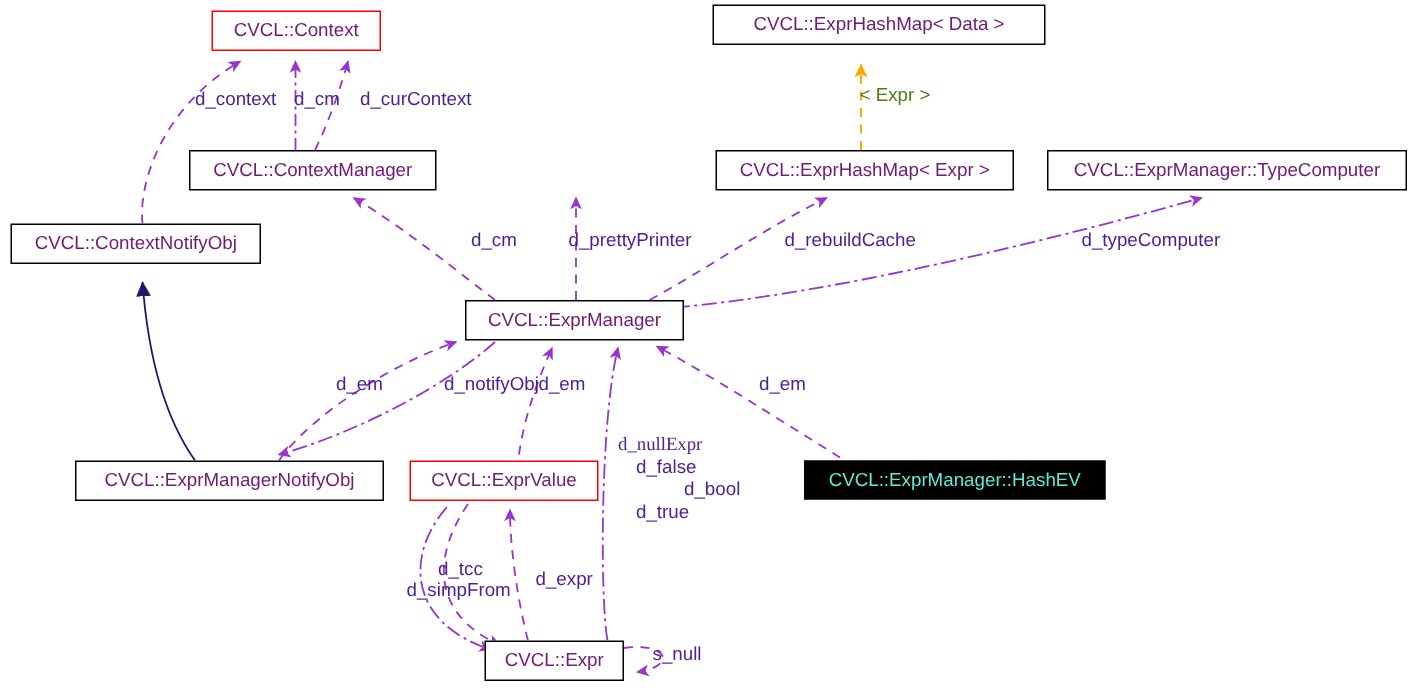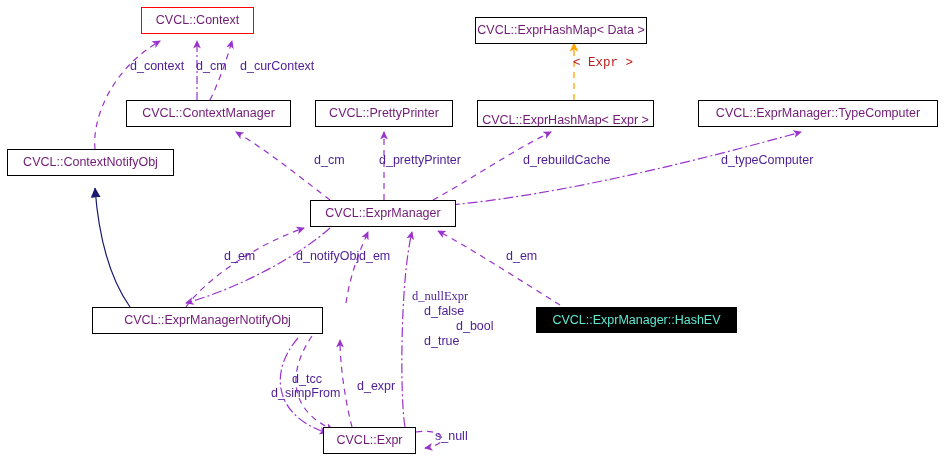--- a/index.html
+++ b/index.html
@@ -7,21 +7,21 @@
        font-family:"Liberation Sans","DejaVu Sans",sans-serif;}
   #diagram{position:relative;width:944px;height:460px;background:#ffffff;}
   svg#edges{position:absolute;left:0;top:0;width:944px;height:460px;}
   .node{position:absolute;box-sizing:border-box;display:flex;align-items:center;
         justify-content:center;background:#ffffff;border:1px solid #000000;
         font-size:12.5px;color:#701a75;white-space:nowrap;line-height:1;}
   .node.red{border-color:#ff0000;}
   .node.current{background:#000000;border-color:#000000;color:#5eead4;}
   .elabel{position:absolute;font-size:12.5px;color:#4c1d95;white-space:nowrap;
           line-height:13px;background:transparent;}
-  .elabel.tpl{color:#b91c1c;font-family:Liberation Mono, monospace;}
+  .elabel.tpl{color:#4d7c0f;}
 </style>
 </head>
 <body>
 
 <div id="diagram">
 
   <svg id="edges" viewBox="0 0 944 460" xmlns="http://www.w3.org/2000/svg">
     <defs>
       <marker id="ah-purple" markerWidth="9" markerHeight="9" refX="7.5" refY="4.5" orient="auto" markerUnits="userSpaceOnUse">
         <path d="M0,0.6 L8.5,4.5 L0,8.4 L2.2,4.5 Z" fill="#9a32cd"></path>
@@ -77,52 +77,52 @@
     <g fill="none" stroke="#ffa500" stroke-width="1.3" stroke-dasharray="6,5">
 
       <path d="M574,100 L574,43" marker-end="url(#ah-orange)"></path>
     </g>
   </svg>
 
   <div class="node red" style="left:141px;top:7px;width:113px;height:27px;">
     <span>CVCL::Context</span>
   </div>
 
-  <div class="node" style="left:475px;top:17px;width:172px;height:27px;">
+  <div class="node" style="left:475px;top:3px;width:222px;height:27px;">
     <span>CVCL::ExprHashMap&lt; Data &gt;</span>
   </div>
 
   <div class="node" style="left:126px;top:100px;width:165px;height:27px;">
     <span>CVCL::ContextManager</span>
   </div>
 
-  <div class="node" style="left:315px;top:100px;width:138px;height:27px;">
-    <span>CVCL::PrettyPrinter</span>
-  </div>
 
-  <div class="node" style="left:477px;top:100px;width:177px;height:27px;align-items:flex-end;">
+  <div class="node" style="left:477px;top:100px;width:199px;height:27px;">
     <span>CVCL::ExprHashMap&lt; Expr &gt;</span>
   </div>
 
   <div class="node" style="left:698px;top:100px;width:240px;height:27px;">
     <span>CVCL::ExprManager::TypeComputer</span>
   </div>
 
   <div class="node" style="left:7px;top:149px;width:167px;height:27px;">
     <span>CVCL::ContextNotifyObj</span>
   </div>
 
   <div class="node" style="left:310px;top:200px;width:146px;height:27px;">
     <span>CVCL::ExprManager</span>
   </div>
 
-  <div class="node" style="left:50px;top:307px;width:231px;height:27px;margin-left:42px;">
+  <div class="node" style="left:50px;top:307px;width:206px;height:27px;">
     <span>CVCL::ExprManagerNotifyObj</span>
   </div>
 
+  <div class="node red" style="left:273px;top:307px;width:126px;height:27px;">
+    <span>CVCL::ExprValue</span>
+  </div>
 
   <div class="node current" style="left:536px;top:307px;width:201px;height:26px;">
     <span>CVCL::ExprManager::HashEV</span>
   </div>
 
   <div class="node" style="left:323px;top:427px;width:93px;height:27px;">
     <span>CVCL::Expr</span>
   </div>
 
   <div class="elabel" style="left:130px;top:60px;">d_context</div>

